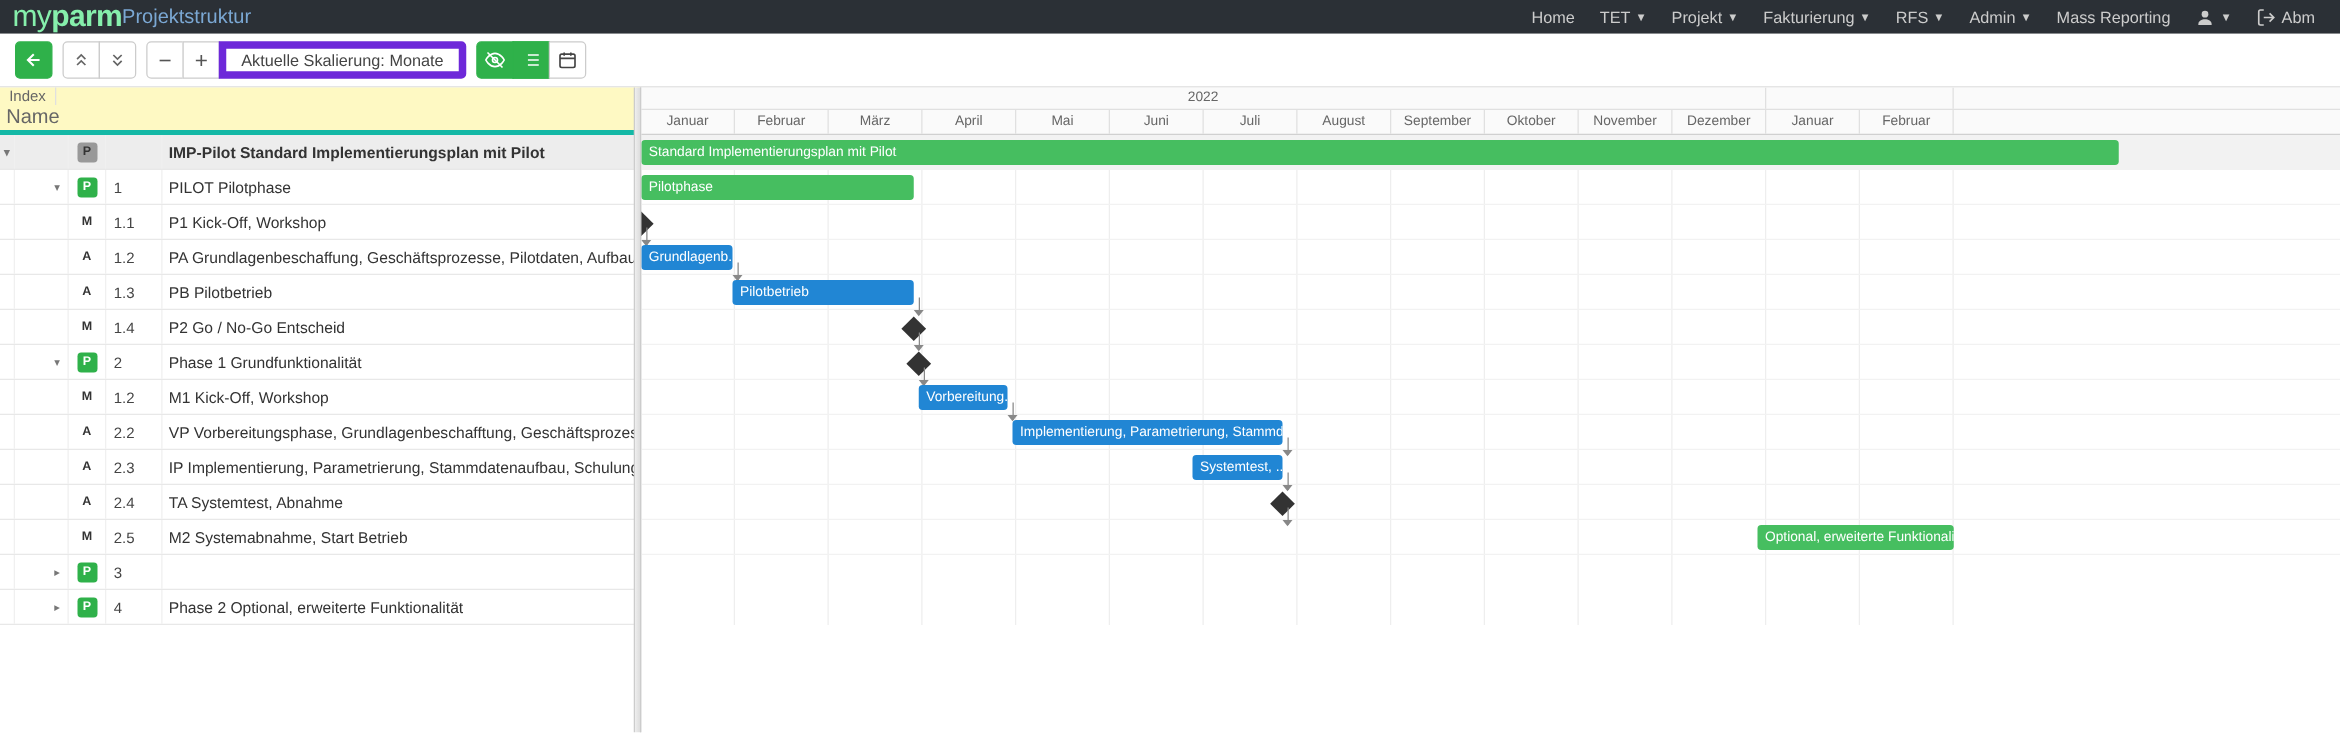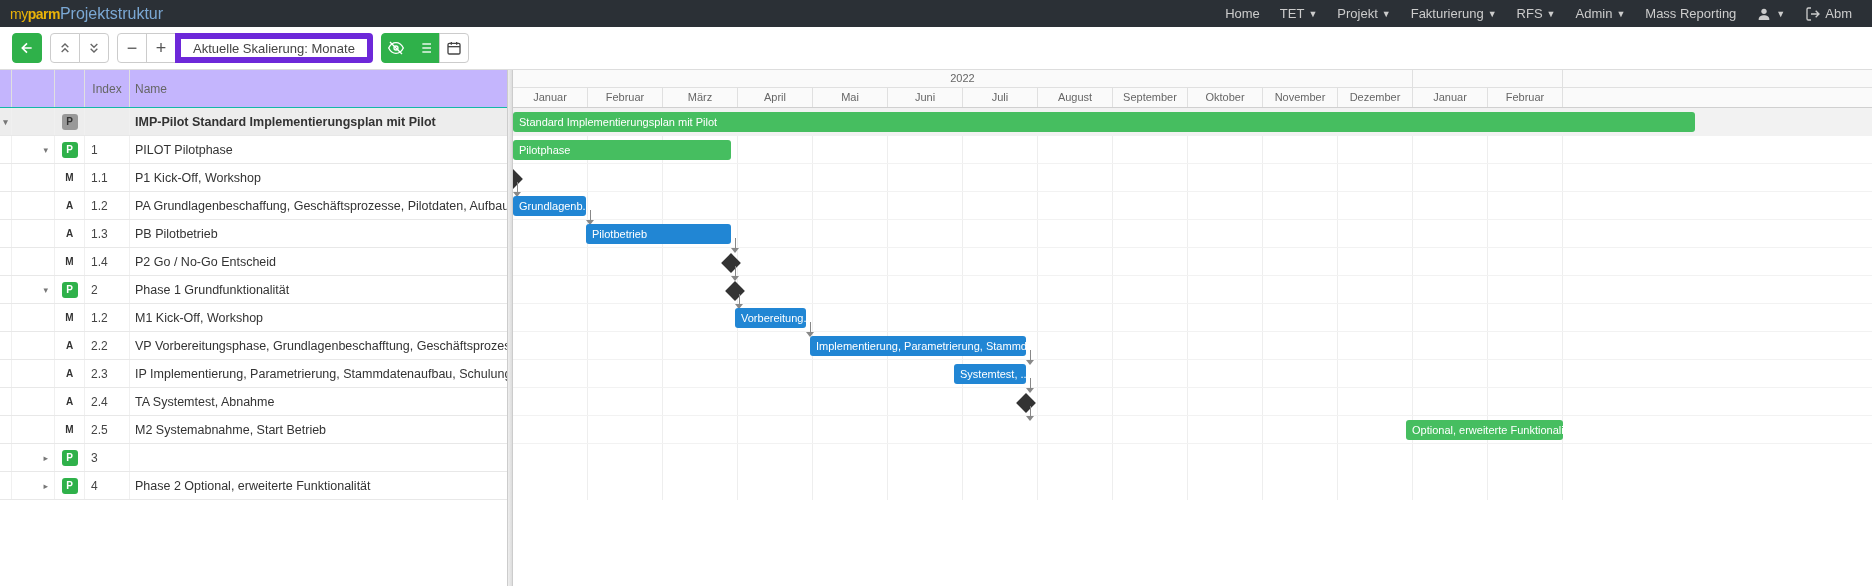--- a/index.html
+++ b/index.html
@@ -1,20 +1,20 @@
 <!DOCTYPE html>
 <html><head>
 <meta charset="utf-8">
 <style>
 * { margin: 0; padding: 0; box-sizing: border-box; }
 body { font-family: -apple-system, BlinkMacSystemFont, "Segoe UI", Arial, sans-serif; font-size: 13px; color: #333; background: #fff; overflow: hidden; }
 
 
 .topnav { background: #2b3036; height: 27px; display: flex; align-items: center; padding: 0 10px; color: #ccc; }
-.logo { font-size: 14px; font-weight: 300; color: #eab308; letter-spacing: -0.5px; }
+.logo { font-size: 24px; font-weight: 300; color: #86efac; letter-spacing: -0.5px; }
 .logo b { font-weight: 700; }
 .page-title { color: #7ba8d4; font-size: 16px; font-weight: 400; }
 .nav-spacer { flex: 1; }
 .nav-item { color: #ccc; padding: 0 10px; font-size: 13px; cursor: pointer; display: flex; align-items: center; gap: 4px; }
 .caret { font-size: 9px; }
 
 
 .toolbar { height: 43px; background: #fff; border-bottom: 1px solid #ddd; display: flex; align-items: center; padding: 0 12px; gap: 8px; }
 .btn { border: 1px solid #ccc; background: #fff; border-radius: 4px; height: 30px; min-width: 30px; display: inline-flex; align-items: center; justify-content: center; cursor: pointer; font-size: 13px; color: #555; }
 .btn-green { background: #2fb14a; border-color: #2fb14a; color: #fff; }
@@ -25,26 +25,26 @@
 .scale-label { padding: 0 12px; color: #444; font-size: 13px; }
 
 
 .main { display: flex; height: calc(586px - 27px - 43px); }
 .left-panel { width: 513px; border-right: 1px solid #d0d0d0; display: flex; flex-direction: column; position: relative; }
 .splitter { position: absolute; right: -6px; top: 0; bottom: 0; width: 12px; cursor: col-resize; z-index: 5; }
 .splitter::after { content: ''; position: absolute; left: 1px; top: 0; bottom: 0; width: 4px; background: linear-gradient(to right, #eee, #ddd); border-left: 1px solid #ccc; border-right: 1px solid #ccc; }
 .right-panel { flex: 1; overflow: hidden; position: relative; }
 
 
-.left-header { height: 38px; display: flex; border-bottom: 1px solid #14b8a6; background: #c4b5fd; }
+.left-header { height: 38px; display: flex; border-bottom: 4px solid #14b8a6; background: #fef9c3; flex-direction: column; }
 .lh-toggle { width: 12px; border-right: 1px solid #e0e0e0; }
 .lh-spacer { width: 43px; border-right: 1px solid #e0e0e0; }
 .lh-badge { width: 30px; border-right: 1px solid #e0e0e0; }
 .lh-index { width: 45px; border-right: 1px solid #e0e0e0; display: flex; align-items: center; justify-content: center; font-size: 12px; color: #666; }
-.lh-name { flex: 1; display: flex; align-items: center; padding-left: 5px; font-size: 12px; color: #666; }
+.lh-name { flex: 1; display: flex; align-items: center; padding-left: 5px; font-size: 16px; color: #666; }
 
 
 .left-body { flex: 1; overflow-y: auto; }
 .lrow { height: 28px; display: flex; border-bottom: 1px solid #e8e8e8; align-items: stretch; }
 .lrow.header-row { background: #ededed; font-weight: 600; }
 .lc-toggle { width: 12px; display: flex; align-items: center; justify-content: center; font-size: 9px; color: #777; cursor: pointer; border-right: 1px solid #f0f0f0; }
 .lc-toggle2 { width: 43px; display: flex; align-items: center; justify-content: flex-end; padding-right: 6px; font-size: 9px; color: #777; cursor: pointer; border-right: 1px solid #f0f0f0; }
 .lc-badge { width: 30px; display: flex; align-items: center; justify-content: center; border-right: 1px solid #f0f0f0; }
 .badge { width: 16px; height: 16px; border-radius: 3px; display: flex; align-items: center; justify-content: center; font-size: 10px; font-weight: 700; color: #fff; }
 .badge-P-grey { background: #999; color: #333; }

